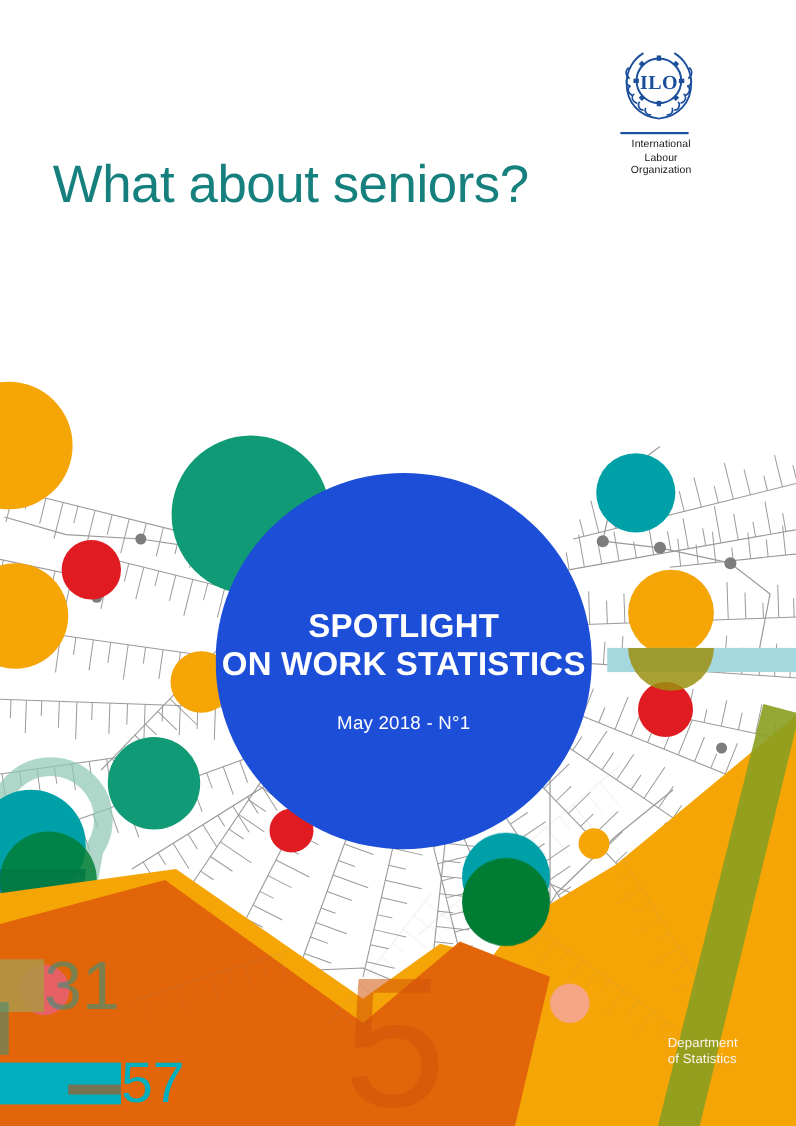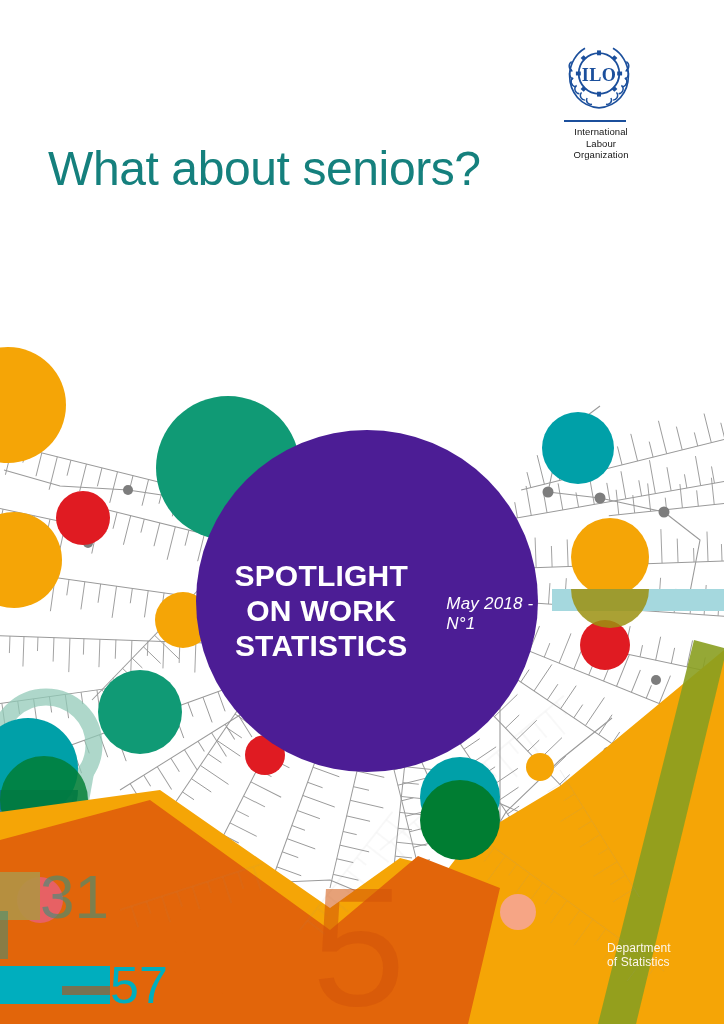--- a/index.html
+++ b/index.html
@@ -43,34 +43,34 @@
   }
 
   
   #artwork { position:absolute; left:0; top:0; width:724px; height:1024px; }
   #artwork svg { display:block; }
 
   
   #medallion {
     position:absolute; left:196px; top:430px;
     width:342px; height:342px; border-radius:50%;
-    background:#4c1d95;
-    display:flex; flex-direction:row;
+    background:#1d4ed8;
+    display:flex; flex-direction:column;
     align-items:center; justify-content:center;
     z-index:40;
   }
   #medallion-heading {
     color:#ffffff; font-weight:bold;
     font-size:30px; line-height:35px;
     text-align:center; letter-spacing:0.2px;
     white-space:pre-line;
     margin-top:18px;
   }
   #medallion-issue {
-    color:#ffffff; font-style:italic;
+    color:#ffffff; 
     font-size:17px; margin-top:26px;
     letter-spacing:0.2px;
   }
 
   
   .stat-number {
     position:absolute; z-index:30;
     font-size:62px; line-height:62px;
     font-weight:400;
   }

